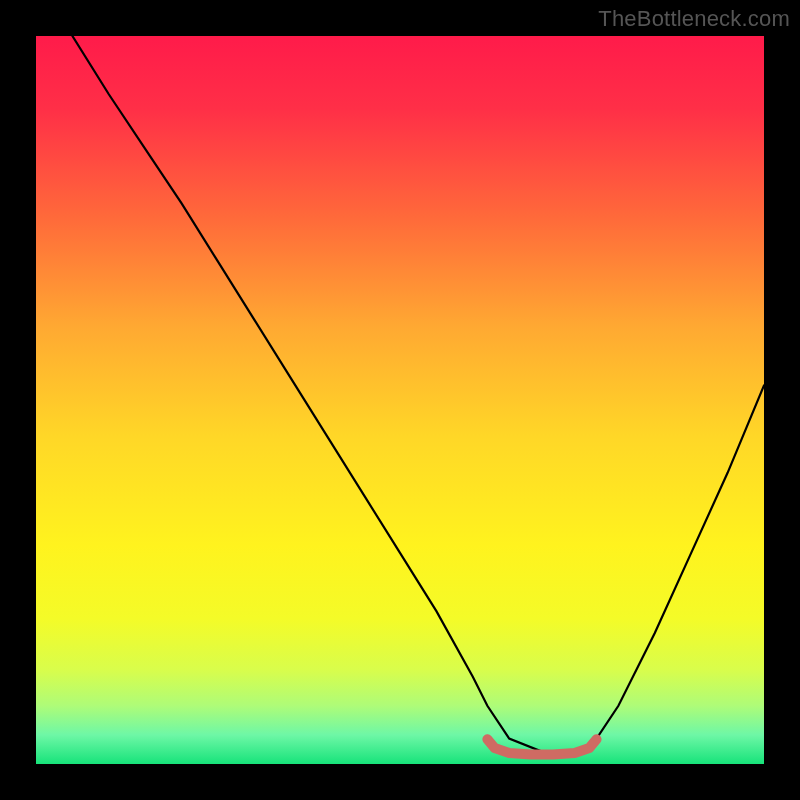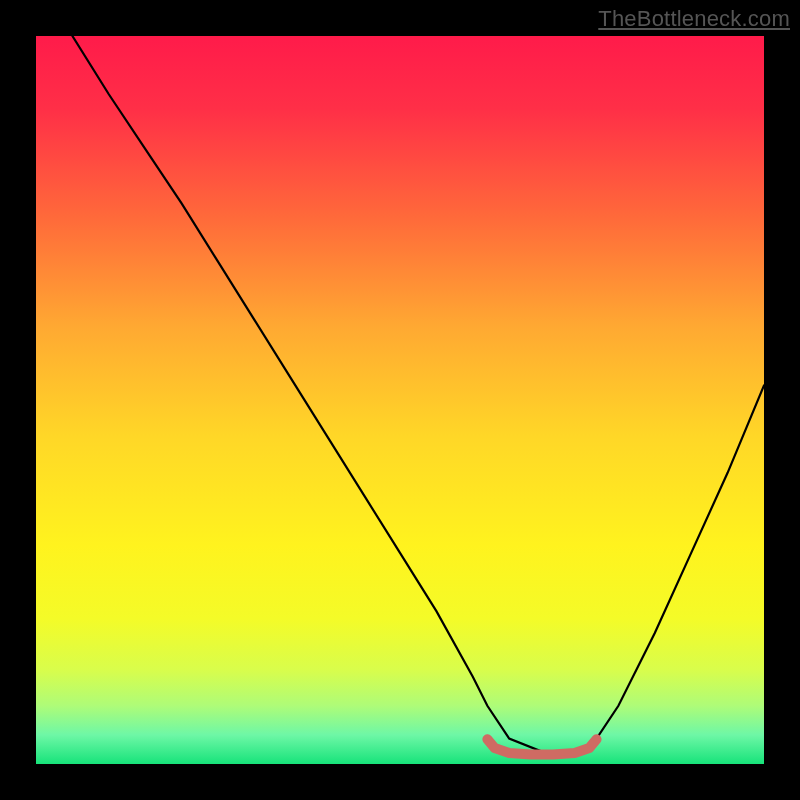--- a/index.html
+++ b/index.html
@@ -26,21 +26,20 @@
     height: 728px;
   }
   .watermark {
     position: absolute;
     top: 6px;
     right: 10px;
     font-family: Arial, Helvetica, sans-serif;
     font-size: 22px;
     color: #555;
     letter-spacing: 0.2px;
-    text-decoration: underline;
   }
 </style>
 </head>
 <body>
 
 <div class="frame">
   <svg class="plot" viewBox="0 0 728 728" preserveAspectRatio="none">
     <defs>
       <linearGradient id="bg-grad" x1="0" y1="0" x2="0" y2="1">
           <stop offset="0%" stop-color="#ff1b4a"></stop>

